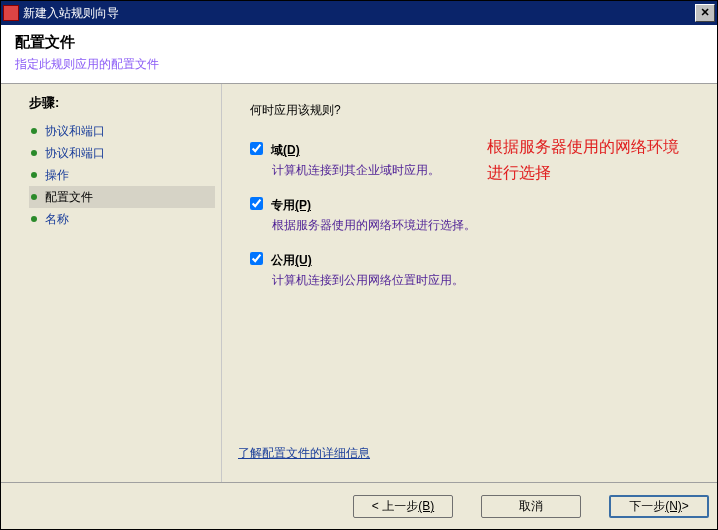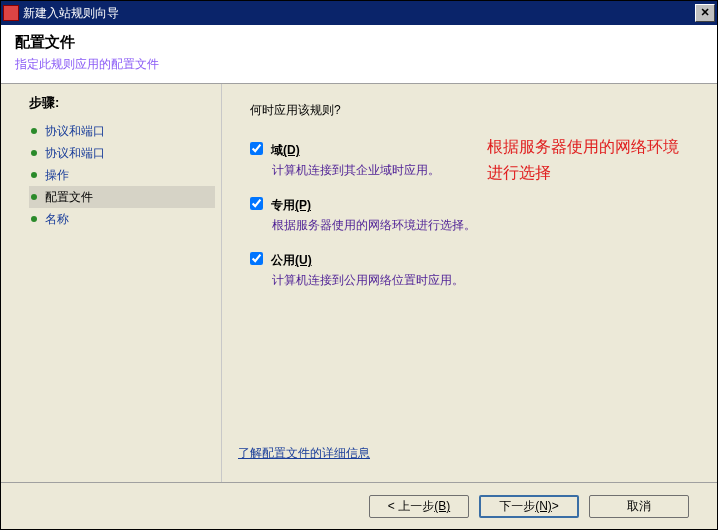--- a/index.html
+++ b/index.html
@@ -23,21 +23,21 @@
   .main{flex:1;position:relative;padding:18px 20px 0 28px}
   .q{font-size:12px;margin-bottom:23px}
   .opt{margin-bottom:18px}
   .opt .row1{display:flex;align-items:flex-start}
   .opt input[type=checkbox]{margin:0 8px 0 0}
   .opt .lbl{font-weight:bold}
   .opt .hot{text-decoration:underline}
   .opt .desc{margin:3px 0 0 22px;color:#4c1d95}
   .note{position:absolute;right:30px;top:50px;color:#e02020;font-size:16px;line-height:1.6;text-align:left;width:200px}
   .lnk{position:absolute;left:16px;bottom:20px;color:#1a3e9a;text-decoration:underline;cursor:pointer}
-  .btnbar{height:46px;border-top:1px solid #a0a0a0;background:#ece9d8;display:flex;align-items:center;justify-content:flex-end;padding:0 28px;gap:10px}
+  .btnbar{height:46px;border-top:1px solid #a0a0a0;background:#ece9d8;display:flex;align-items:center;justify-content:flex-end;padding:0 8px;gap:28px}
   .btn{min-width:100px;height:23px;background:#ece9d8;border:1px solid #707070;border-radius:2px;font-size:12px;cursor:pointer;padding:0 10px;display:inline-flex;align-items:center;justify-content:center}
   .btn.def{border:2px solid #3a6ea5}
   .btn .hot{text-decoration:underline}
   .btn .arr{font-family:sans-serif}
 </style>
 </head>
 <body>
 
 <div class="win">
   <div class="titlebar">
@@ -108,20 +108,20 @@
       <div class="note">根据服务器使用的网络环境进行选择</div>
       <a class="lnk">了解配置文件的详细信息</a>
     </div>
   </div>
 
   <div class="btnbar">
     <button class="btn">
         <span>&lt; 上一步</span>
         <span class="hot">(B)</span>
       </button>
+    <button class="btn">取消</button>
     <button class="btn def">
         <span>下一步</span>
         <span class="hot">(N)</span>
         <span class="arr"> &gt;</span>
       </button>
-    <button class="btn">取消</button>
   </div>
 </div>
 
 </body></html>

